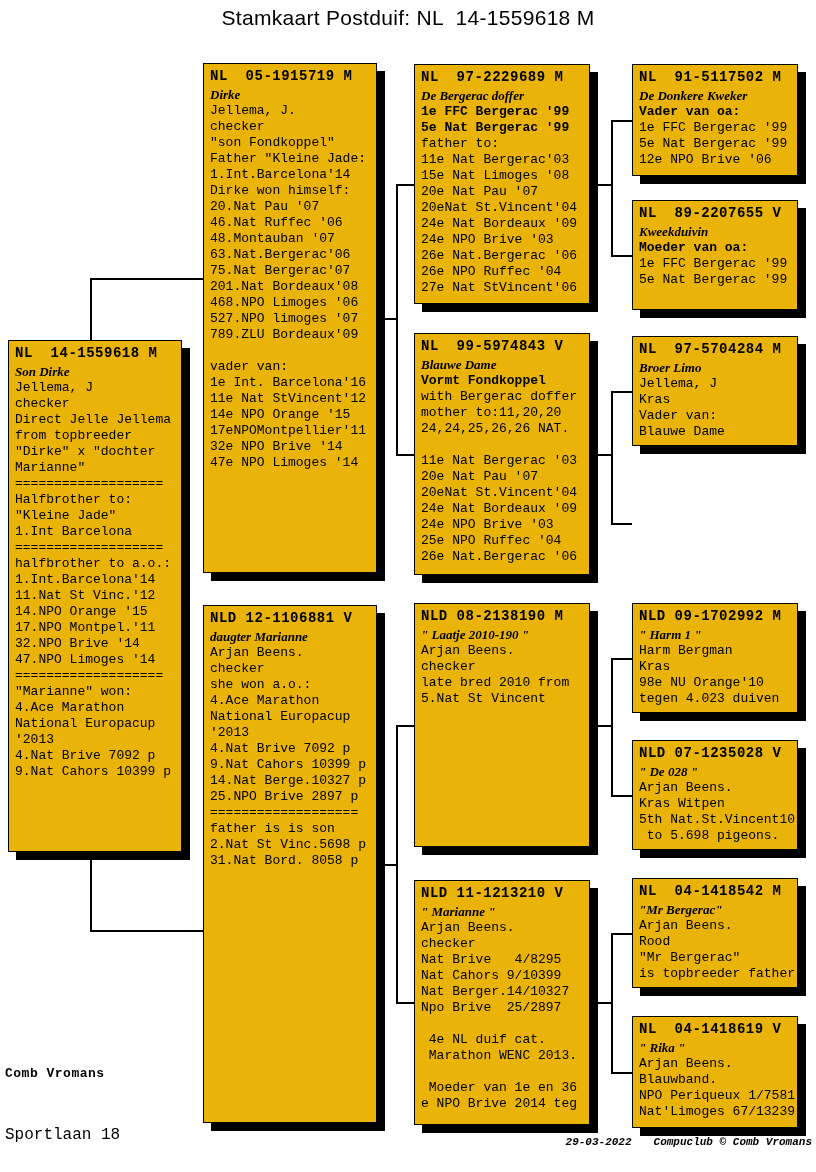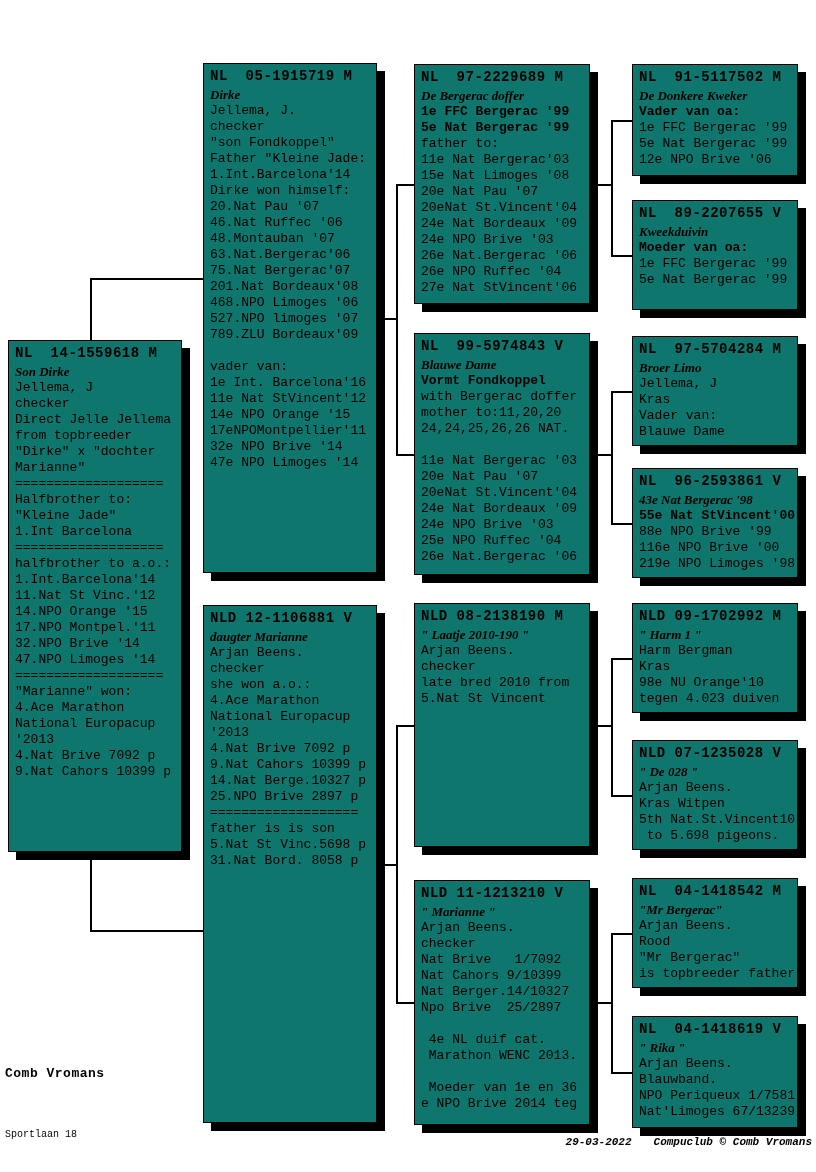--- a/index.html
+++ b/index.html
@@ -6,46 +6,47 @@
   .page{
     position:relative;width:816px;height:1172px;background:#fff;overflow:hidden;
     font-family:"Liberation Mono","DejaVu Sans Mono",monospace;color:#000;
   }
   .title{
     position:absolute;top:6px;left:0;width:100%;text-align:center;
     font-family:"Liberation Sans","DejaVu Sans",sans-serif;
     font-size:21px;font-weight:500;letter-spacing:0.3px;white-space:pre;
   }
   .pbox{
-    position:absolute;background:#0f766e;border:1.5px solid #000;
+    position:absolute;background:#eab308;border:1.5px solid #000;
     box-shadow:8px 8px 0 0 #000;padding:3px 5px 0 6px;box-sizing:border-box;
   }
   .ring{
     font-size:14px;font-weight:bold;letter-spacing:0.5px;
     white-space:pre;height:20px;line-height:19px;
   }
   .bl{font-size:13px;height:16px;line-height:16px;white-space:pre;}
   .bl.b{font-weight:bold;}
   .bl.bi{font-weight:bold;font-style:italic;font-family:Liberation Serif, serif;}
   .ln{position:absolute;background:#000;}
   .ln.h{height:2px;}
   .ln.v{width:2px;}
   .owner-block{position:absolute;left:5px;top:1030px;white-space:pre;}
   .owner-name{font-size:13px;font-weight:bold;letter-spacing:0.5px;height:24px;}
-  .owner-line{font-size:10px;height:18px;line-height:18px;}
+  .owner-line{font-size:16px;height:18px;line-height:18px;}
   .foot-right{
     position:absolute;right:4px;top:1136px;display:flex;gap:22px;
     font-size:11px;font-style:italic;font-weight:bold;white-space:pre;
   }
 </style>
 </head>
 <body>
 
 <div class="page">
 
+  <div class="title">Stamkaart Postduif: NL  14-1559618 M</div>
 
   <div class="ln v" style="left:90px;top:278px;height:62px"></div>
   <div class="ln h" style="left:90px;top:278px;width:113px"></div>
   <div class="ln v" style="left:90px;top:852px;height:78px"></div>
   <div class="ln h" style="left:90px;top:930px;width:113px"></div>
 
   <div class="ln h" style="left:377px;top:318px;width:19px"></div>
   <div class="ln v" style="left:396px;top:184px;height:270px"></div>
   <div class="ln h" style="left:396px;top:184px;width:18px"></div>
   <div class="ln h" style="left:396px;top:454px;width:18px"></div>
@@ -144,21 +145,21 @@
         <div class="bl ">she won a.o.:</div>
         <div class="bl ">4.Ace Marathon</div>
         <div class="bl ">National Europacup</div>
         <div class="bl ">'2013</div>
         <div class="bl ">4.Nat Brive 7092 p</div>
         <div class="bl ">9.Nat Cahors 10399 p</div>
         <div class="bl ">14.Nat Berge.10327 p</div>
         <div class="bl ">25.NPO Brive 2897 p</div>
         <div class="bl ">===================</div>
         <div class="bl ">father is is son</div>
-        <div class="bl ">5.Nat St Vinc.5698 p</div>
+        <div class="bl ">2.Nat St Vinc.5698 p</div>
         <div class="bl ">31.Nat Bord. 8058 p</div>
       </div>
   </div>
   <div class="pbox" style="left:414px;top:64px;width:176px;height:240px">
     <div class="ring">NL  97-2229689 M</div>
     <div class="blines">
         <div class="bl bi">De Bergerac doffer</div>
         <div class="bl b">1e FFC Bergerac '99</div>
         <div class="bl b">5e Nat Bergerac '99</div>
         <div class="bl ">father to:</div>
@@ -200,21 +201,21 @@
         <div class="bl ">late bred 2010 from</div>
         <div class="bl ">5.Nat St Vincent</div>
       </div>
   </div>
   <div class="pbox" style="left:414px;top:880px;width:176px;height:245px">
     <div class="ring">NLD 11-1213210 V</div>
     <div class="blines">
         <div class="bl bi">" Marianne "</div>
         <div class="bl ">Arjan Beens.</div>
         <div class="bl ">checker</div>
-        <div class="bl ">Nat Brive   1/7092</div>
+        <div class="bl ">Nat Brive   4/8295</div>
         <div class="bl ">Nat Cahors 9/10399</div>
         <div class="bl ">Nat Berger.14/10327</div>
         <div class="bl ">Npo Brive  25/2897</div>
         <div class="bl "></div>
         <div class="bl "> 4e NL duif cat.</div>
         <div class="bl "> Marathon WENC 2013.</div>
         <div class="bl "></div>
         <div class="bl "> Moeder van 1e en 36</div>
         <div class="bl ">e NPO Brive 2014 teg</div>
       </div>
@@ -241,30 +242,20 @@
   <div class="pbox" style="left:632px;top:336px;width:166px;height:110px">
     <div class="ring">NL  97-5704284 M</div>
     <div class="blines">
         <div class="bl bi">Broer Limo</div>
         <div class="bl ">Jellema, J</div>
         <div class="bl ">Kras</div>
         <div class="bl ">Vader van:</div>
         <div class="bl ">Blauwe Dame</div>
       </div>
   </div>
-  <div class="pbox" style="left:632px;top:468px;width:166px;height:110px">
-    <div class="ring">NL  96-2593861 V</div>
-    <div class="blines">
-        <div class="bl bi">43e Nat Bergerac '98</div>
-        <div class="bl b">55e Nat StVincent'00</div>
-        <div class="bl ">88e NPO Brive '99</div>
-        <div class="bl ">116e NPO Brive '00</div>
-        <div class="bl ">219e NPO Limoges '98</div>
-      </div>
-  </div>
   <div class="pbox" style="left:632px;top:603px;width:166px;height:110px">
     <div class="ring">NLD 09-1702992 M</div>
     <div class="blines">
         <div class="bl bi">" Harm 1 "</div>
         <div class="bl ">Harm Bergman</div>
         <div class="bl ">Kras</div>
         <div class="bl ">98e NU Orange'10</div>
         <div class="bl ">tegen 4.023 duiven</div>
       </div>
   </div>

